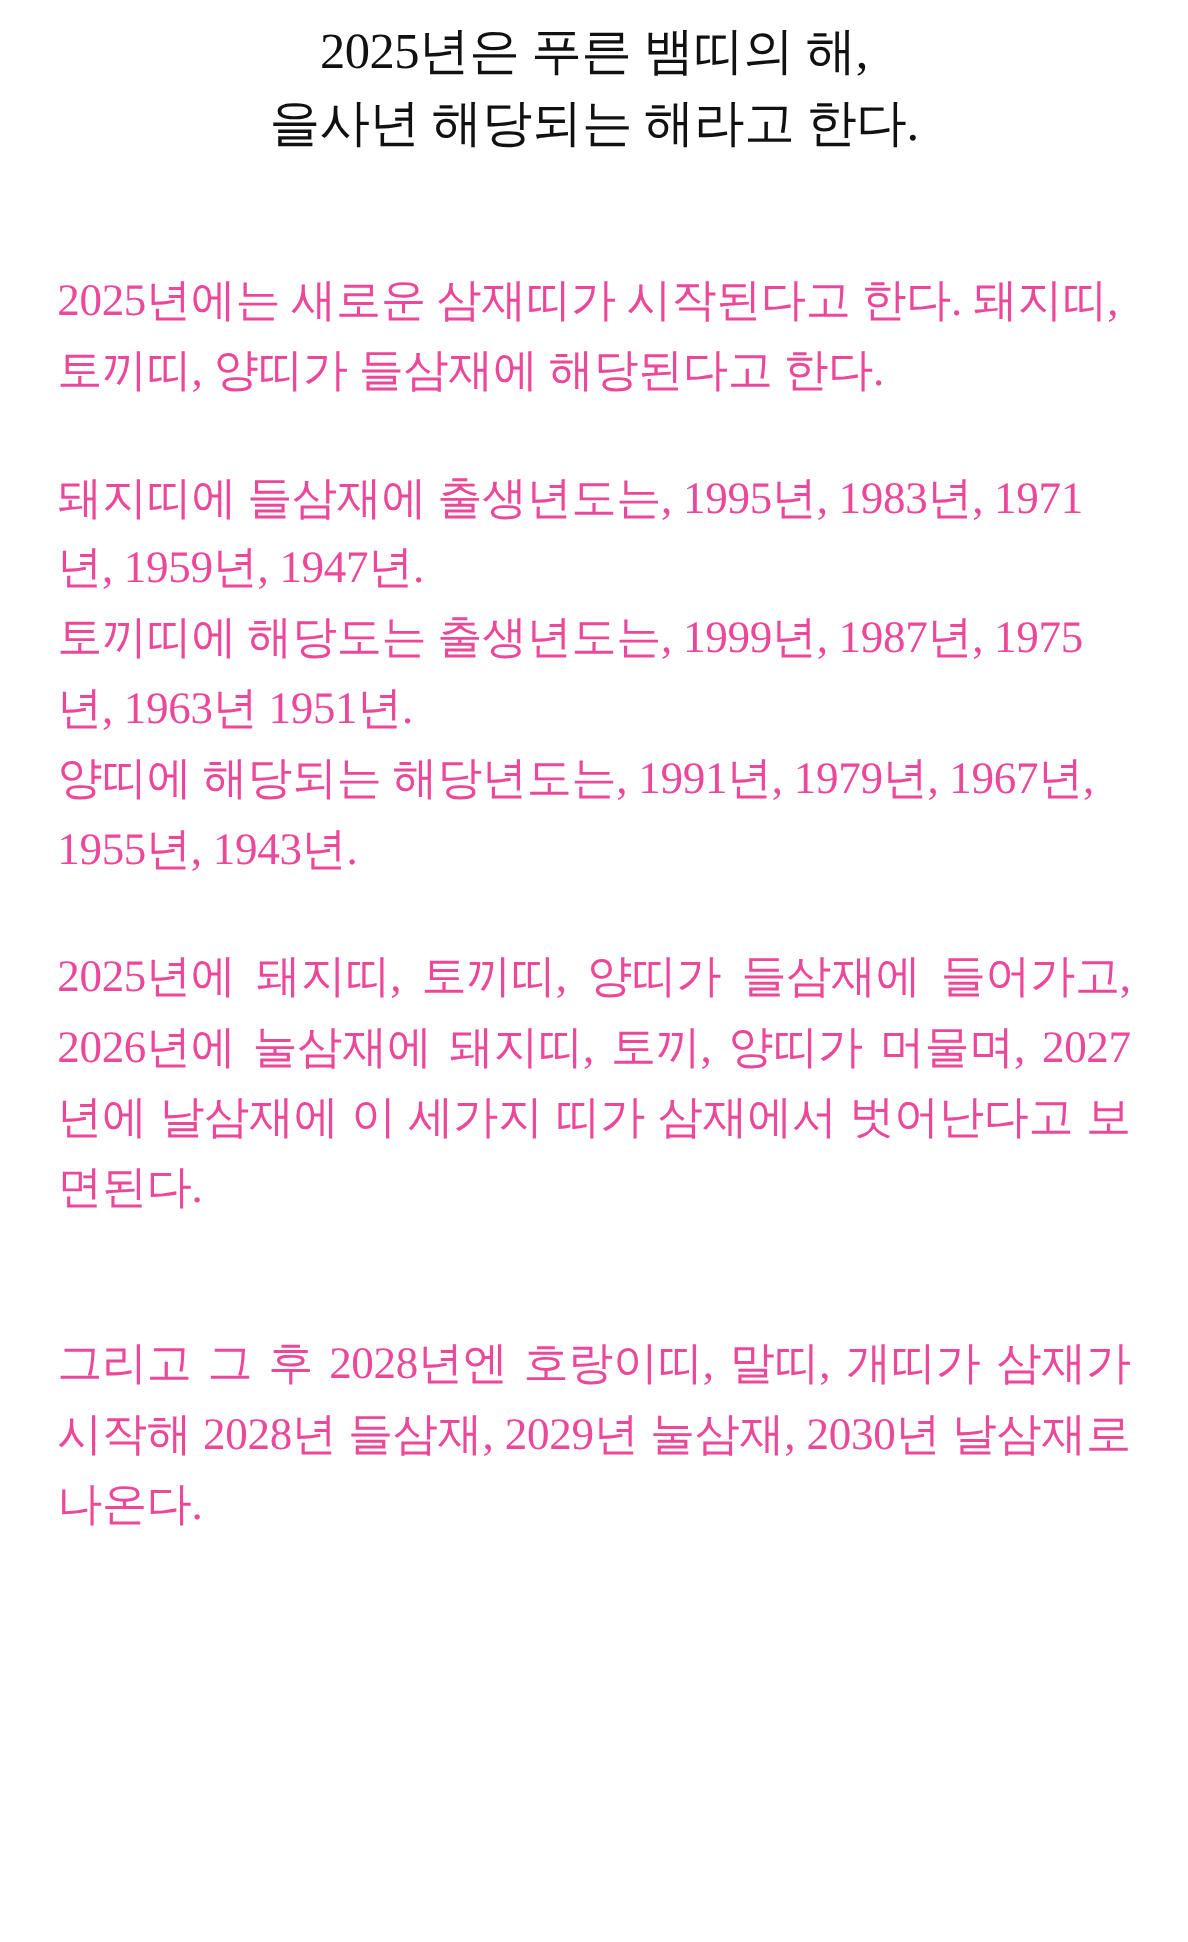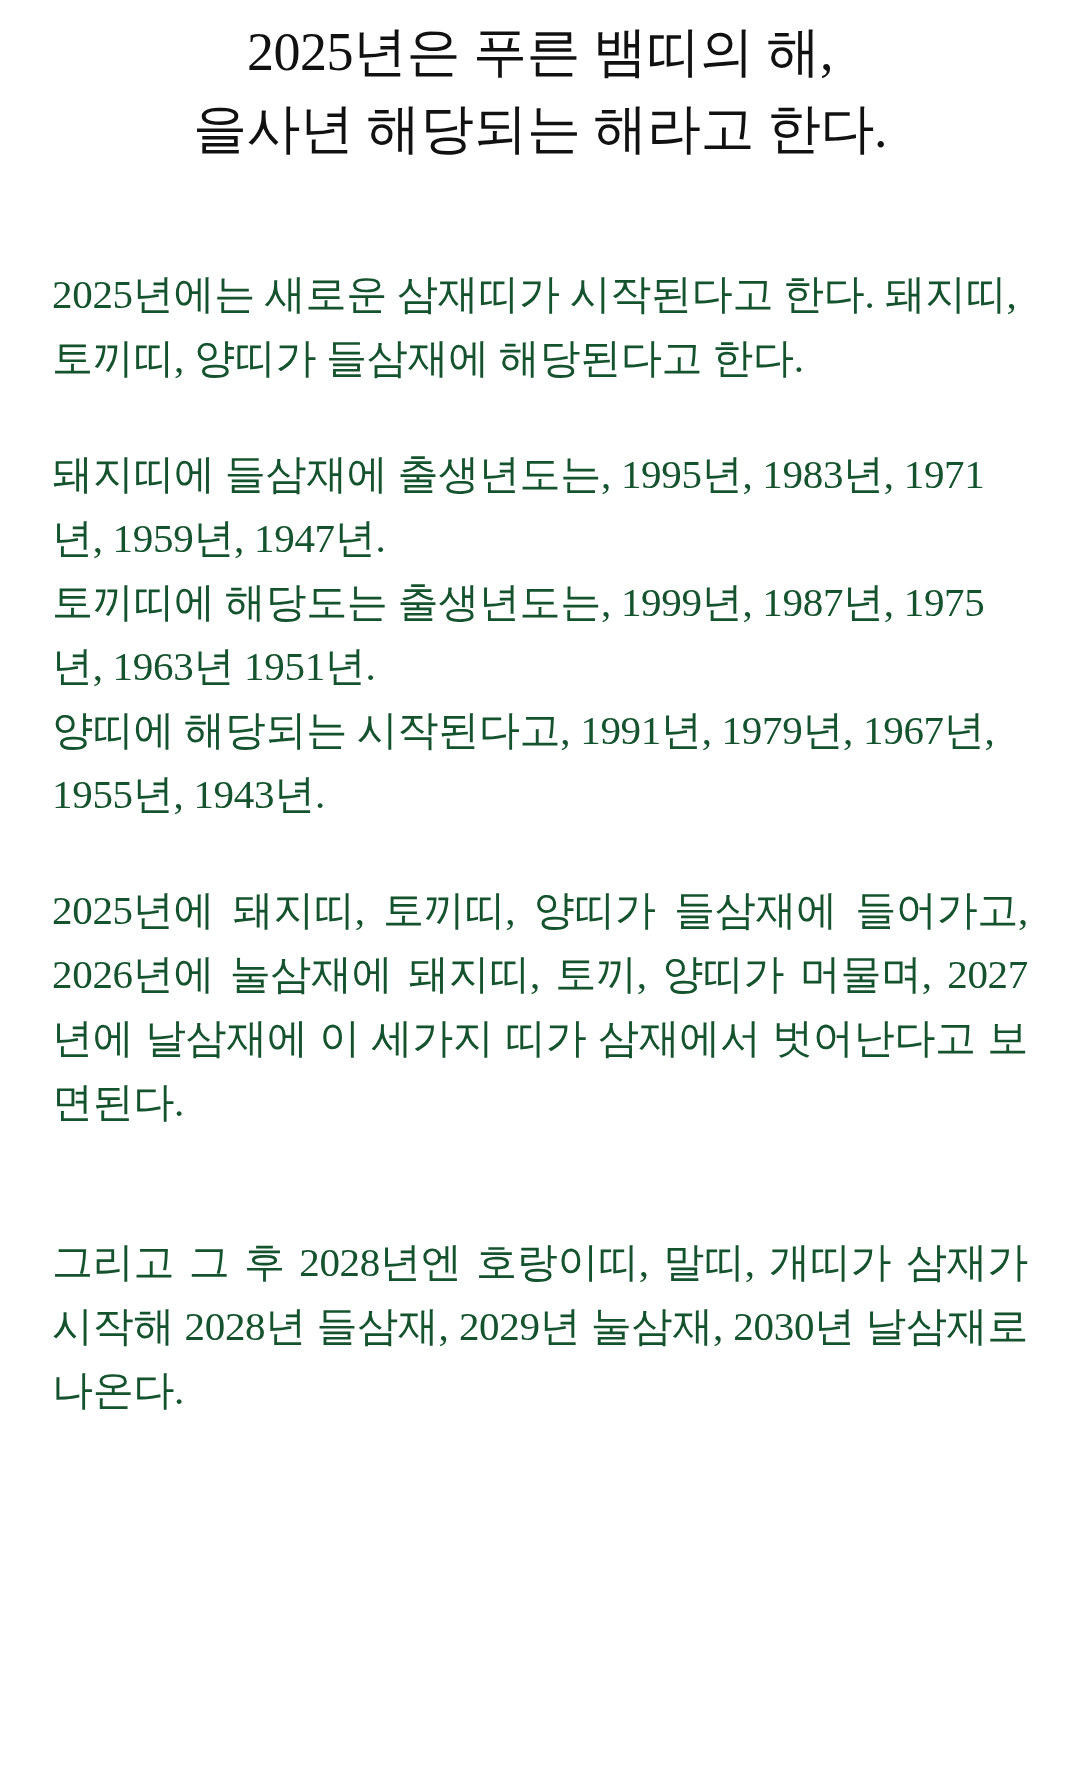--- a/index.html
+++ b/index.html
@@ -15,42 +15,42 @@
     color: #1a1a1a;
   }
   .page {
     box-sizing: border-box;
     width: 1080px;
     height: 1765px;
     padding: 14px 52px 0 52px;
     background: #ffffff;
   }
   .title {
-    font-size: 54px;
+    font-size: 46px;
     line-height: 1.42;
     letter-spacing: -0.5px;
     text-align: center;
     margin: 0 0 0 0;
     color: #111111;
     font-weight: 400;
   }
   .title .line {
     display: block;
   }
   .gap-lg {
     height: 96px;
   }
   .gap-md {
     height: 52px;
   }
   p.para {
     font-size: 41px;
     line-height: 1.56;
     margin: 0;
-    color: #14532d;
+    color: #ec4899;
     font-weight: 400;
     letter-spacing: -0.3px;
   }
   p.para.justify {
     text-align: justify;
     text-justify: inter-character;
     font-family: Liberation Serif, serif;
   }
 </style>
 </head>
@@ -66,21 +66,21 @@
   <div class="gap-lg"></div>
 
   <p class="para">2025년에는 새로운 삼재띠가 시작된다고 한다. 돼지띠, 토끼띠, 양띠가 들삼재에 해당된다고 한다.</p>
 
   <div class="gap-md"></div>
 
   <p class="para">돼지띠에 들삼재에 출생년도는, 1995년, 1983년, 1971년, 1959년, 1947년.</p>
 
   <p class="para">토끼띠에 해당도는 출생년도는, 1999년, 1987년, 1975년, 1963년 1951년.</p>
 
-  <p class="para">양띠에 해당되는 시작된다고, 1991년, 1979년, 1967년, 1955년, 1943년.</p>
+  <p class="para">양띠에 해당되는 해당년도는, 1991년, 1979년, 1967년, 1955년, 1943년.</p>
 
   <div class="gap-md"></div>
 
   <p class="para justify">2025년에 돼지띠, 토끼띠, 양띠가 들삼재에 들어가고, 2026년에 눌삼재에 돼지띠, 토끼, 양띠가 머물며, 2027년에 날삼재에 이 세가지 띠가 삼재에서 벗어난다고 보면된다.</p>
 
   <div class="gap-lg"></div>
 
   <p class="para justify">그리고 그 후 2028년엔 호랑이띠, 말띠, 개띠가 삼재가 시작해 2028년 들삼재, 2029년 눌삼재, 2030년 날삼재로 나온다.</p>
 
 </div>

